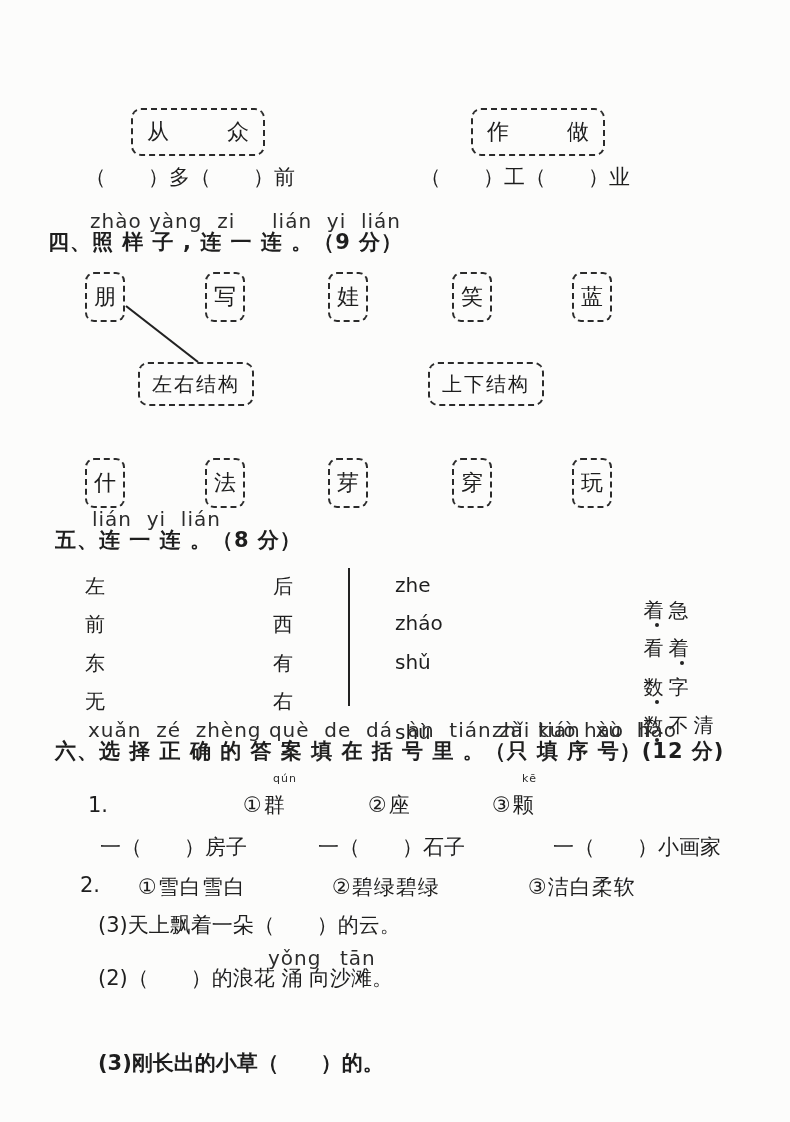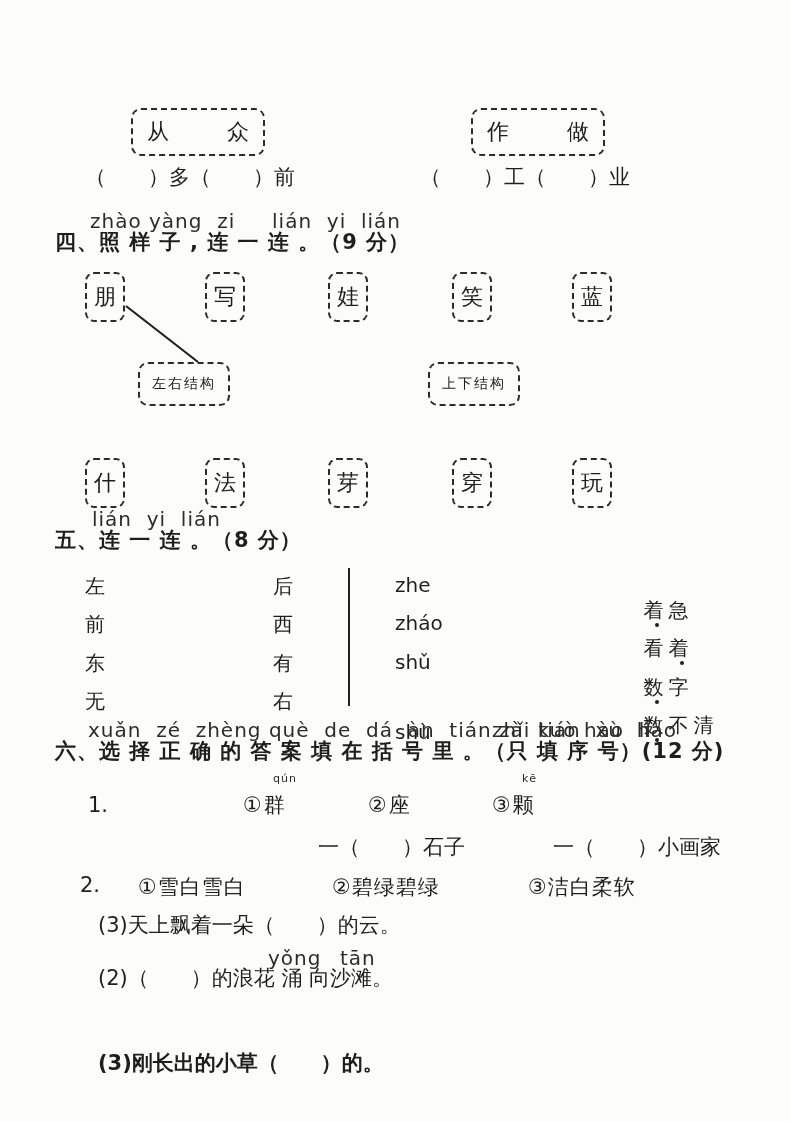--- a/index.html
+++ b/index.html
@@ -24,21 +24,21 @@
   .cbox{
     position:absolute;width:36px;height:46px;
     border:2px dashed #2b2b2b;border-radius:9px;
     display:flex;align-items:center;justify-content:center;
     font-size:22px;
   }
   .sbox{
     position:absolute;height:40px;
     border:2px dashed #2b2b2b;border-radius:10px;
     display:flex;align-items:center;justify-content:center;
-    font-size:14px;padding:0 12px;letter-spacing:2px;font-family:Liberation Mono, monospace;
+    font-size:20px;padding:0 12px;letter-spacing:2px;font-family:Liberation Mono, monospace;
   }
   .pinyin{font-size:20px;color:#2c2c2c;letter-spacing:1px;white-space:pre;}
   .sec-title{font-size:21px;font-weight:bold;letter-spacing:1px;white-space:pre;}
   .body-text{font-size:21px;white-space:pre;}
   .blank-text{font-size:21px;white-space:pre;}
   .m-cell{position:absolute;font-size:20px;white-space:pre;}
   .m-py{font-family:"DejaVu Sans","Liberation Sans",sans-serif;}
   .m-word{letter-spacing:5px;}
   .dotchar{position:relative;display:inline-block;}
   .dotchar::after{
@@ -63,21 +63,21 @@
   </div>
   <div class="ex-box" style="left:471px;top:108px;">
     <span>作</span>
     <span>做</span>
   </div>
 
   <div class="abs blank-text" style="left:85px;top:163px;">（　　）多（　　）前</div>
   <div class="abs blank-text" style="left:420px;top:163px;">（　　）工（　　）业</div>
 
   <div class="abs pinyin" style="left:90px;top:209px;">zhào yàng  zi     lián  yi  lián</div>
-  <div class="abs sec-title" style="left:55px;top:228px;">四、照 样 子 , 连 一 连 。（9 分）</div>
+  <div class="abs sec-title" style="left:48px;top:228px;">四、照 样 子 , 连 一 连 。（9 分）</div>
 
   <div class="cbox" style="left:85px;top:272px;">朋</div>
   <div class="cbox" style="left:205px;top:272px;">写</div>
   <div class="cbox" style="left:328px;top:272px;">娃</div>
   <div class="cbox" style="left:452px;top:272px;">笑</div>
   <div class="cbox" style="left:572px;top:272px;">蓝</div>
 
   <svg class="abs" style="left:118px;top:300px;" width="90" height="70">
     <line x1="8" y1="6" x2="80" y2="62" stroke="#222" stroke-width="2.2"></line>
   </svg>
@@ -136,20 +136,21 @@
   </div>
   <div class="opt" style="left:368px;top:772px;">
     <div class="opt-py"></div>
     <div class="opt-label">②座</div>
   </div>
   <div class="opt" style="left:492px;top:772px;">
     <div class="opt-py">kē</div>
     <div class="opt-label">③颗</div>
   </div>
 
+  <div class="abs blank-text" style="left:100px;top:833px;">一（　　）房子</div>
   <div class="abs blank-text" style="left:318px;top:833px;">一（　　）石子</div>
   <div class="abs blank-text" style="left:553px;top:833px;">一（　　）小画家</div>
 
   <div class="qnum" style="left:80px;top:873px;">2.</div>
   <div class="abs body-text" style="left:138px;top:873px;letter-spacing:1px;">①雪白雪白</div>
   <div class="abs body-text" style="left:332px;top:873px;letter-spacing:1px;">②碧绿碧绿</div>
   <div class="abs body-text" style="left:528px;top:873px;letter-spacing:1px;">③洁白柔软</div>
 
   <div class="abs body-text" style="left:98px;top:911px;">(3)天上飘着一朵（　　）的云。</div>
 

